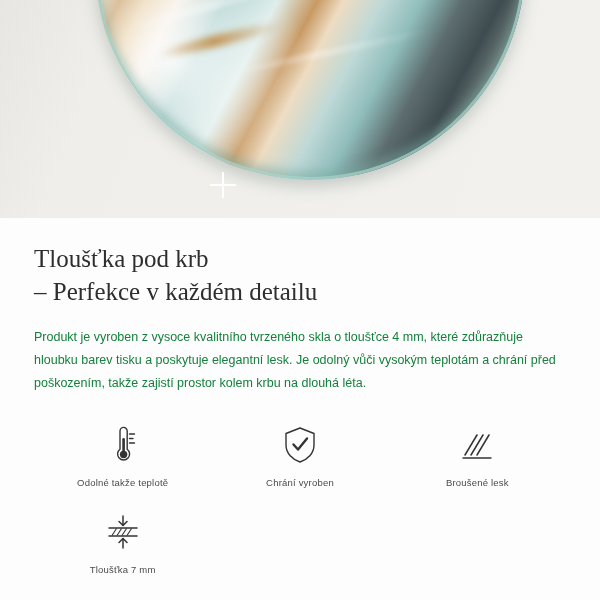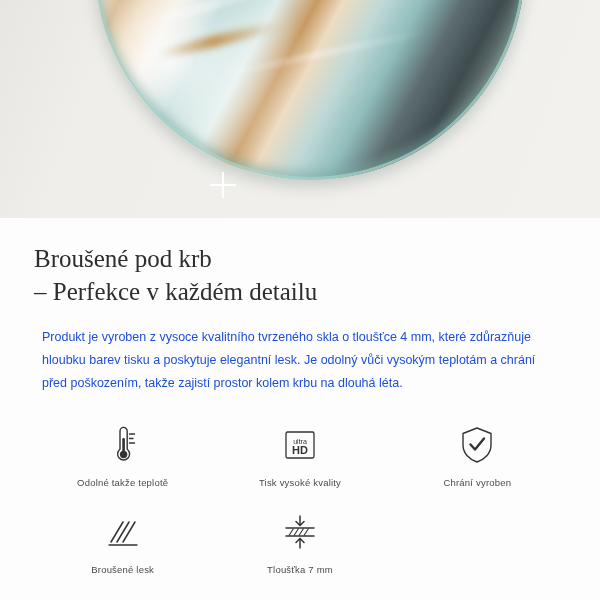--- a/index.html
+++ b/index.html
@@ -120,22 +120,22 @@
     line-height: 1.32;
     color: #2e2e2e;
     font-weight: 400;
     margin: 0 0 18px 0;
   }
   .headline .l2 { display: block; }
 
   .paragraph {
     font-size: 12.5px;
     line-height: 1.85;
-    color: #1d4ed8;
-    margin: 8px;
+    color: #15803d;
+    margin: 0;
     max-width: 540px;
   }
 
   
   .features {
     margin-top: 28px;
     display: grid;
     grid-template-columns: repeat(3, 1fr);
     row-gap: 22px;
   }
@@ -174,21 +174,21 @@
       <div class="disc-streak s1"></div>
       <div class="disc-streak s2"></div>
 
       <div class="disc-edge"></div>
     </div>
     <div class="sparkle"></div>
   </div>
 
   <div class="content">
     <h1 class="headline">
-      <span>Broušené pod krb</span>
+      <span>Tloušťka pod krb</span>
       <span class="l2">– Perfekce v každém detailu</span>
     </h1>
 
     <p class="paragraph">Produkt je vyroben z vysoce kvalitního tvrzeného skla o tloušťce 4 mm, které zdůrazňuje hloubku barev tisku a poskytuje elegantní lesk. Je odolný vůči vysokým teplotám a chrání před poškozením, takže zajistí prostor kolem krbu na dlouhá léta.</p>
 
     <div class="features">
 
       <div class="feature">
         <div class="feature-icon">
           <svg width="34" height="40" viewBox="0 0 34 40">
@@ -198,30 +198,20 @@
               <line x1="23.5" y1="13.5" x2="27" y2="13.5"></line>
               <line x1="23.5" y1="18" x2="28.5" y2="18"></line>
             </g>
             <circle cx="17.6" cy="29.5" r="3.7" fill="#333"></circle>
             <rect x="16.3" y="13" width="2.6" height="14" rx="1.3" fill="#333"></rect>
           </svg>
         </div>
         <div class="feature-label">Odolné takže teplotě</div>
       </div>
 
-      <div class="feature">
-        <div class="feature-icon">
-          <svg width="40" height="40" viewBox="0 0 40 40">
-            <rect x="6" y="7" width="28" height="26" rx="1.5" fill="none" stroke="#333" stroke-width="1.3"></rect>
-            <text x="20" y="18.5" font-family="Liberation Sans, sans-serif" font-size="7" fill="#333" text-anchor="middle">ultra</text>
-            <text x="20" y="29" font-family="Liberation Sans, sans-serif" font-size="11" font-weight="bold" fill="#333" text-anchor="middle">HD</text>
-          </svg>
-        </div>
-        <div class="feature-label">Tisk vysoké kvality</div>
-      </div>
 
       <div class="feature">
         <div class="feature-icon">
           <svg width="38" height="42" viewBox="0 0 38 42">
             <path d="M19 4 L33 9.5 V21 C33 29.5 26.5 35.5 19 38 C11.5 35.5 5 29.5 5 21 V9.5 Z" fill="none" stroke="#333" stroke-width="1.4" stroke-linejoin="round"></path>
             <path d="M12.5 20.5 L17 25.5 L26 14.5" fill="none" stroke="#333" stroke-width="2.4" stroke-linecap="round" stroke-linejoin="round"></path>
           </svg>
         </div>
         <div class="feature-label">Chrání vyroben</div>
       </div>

